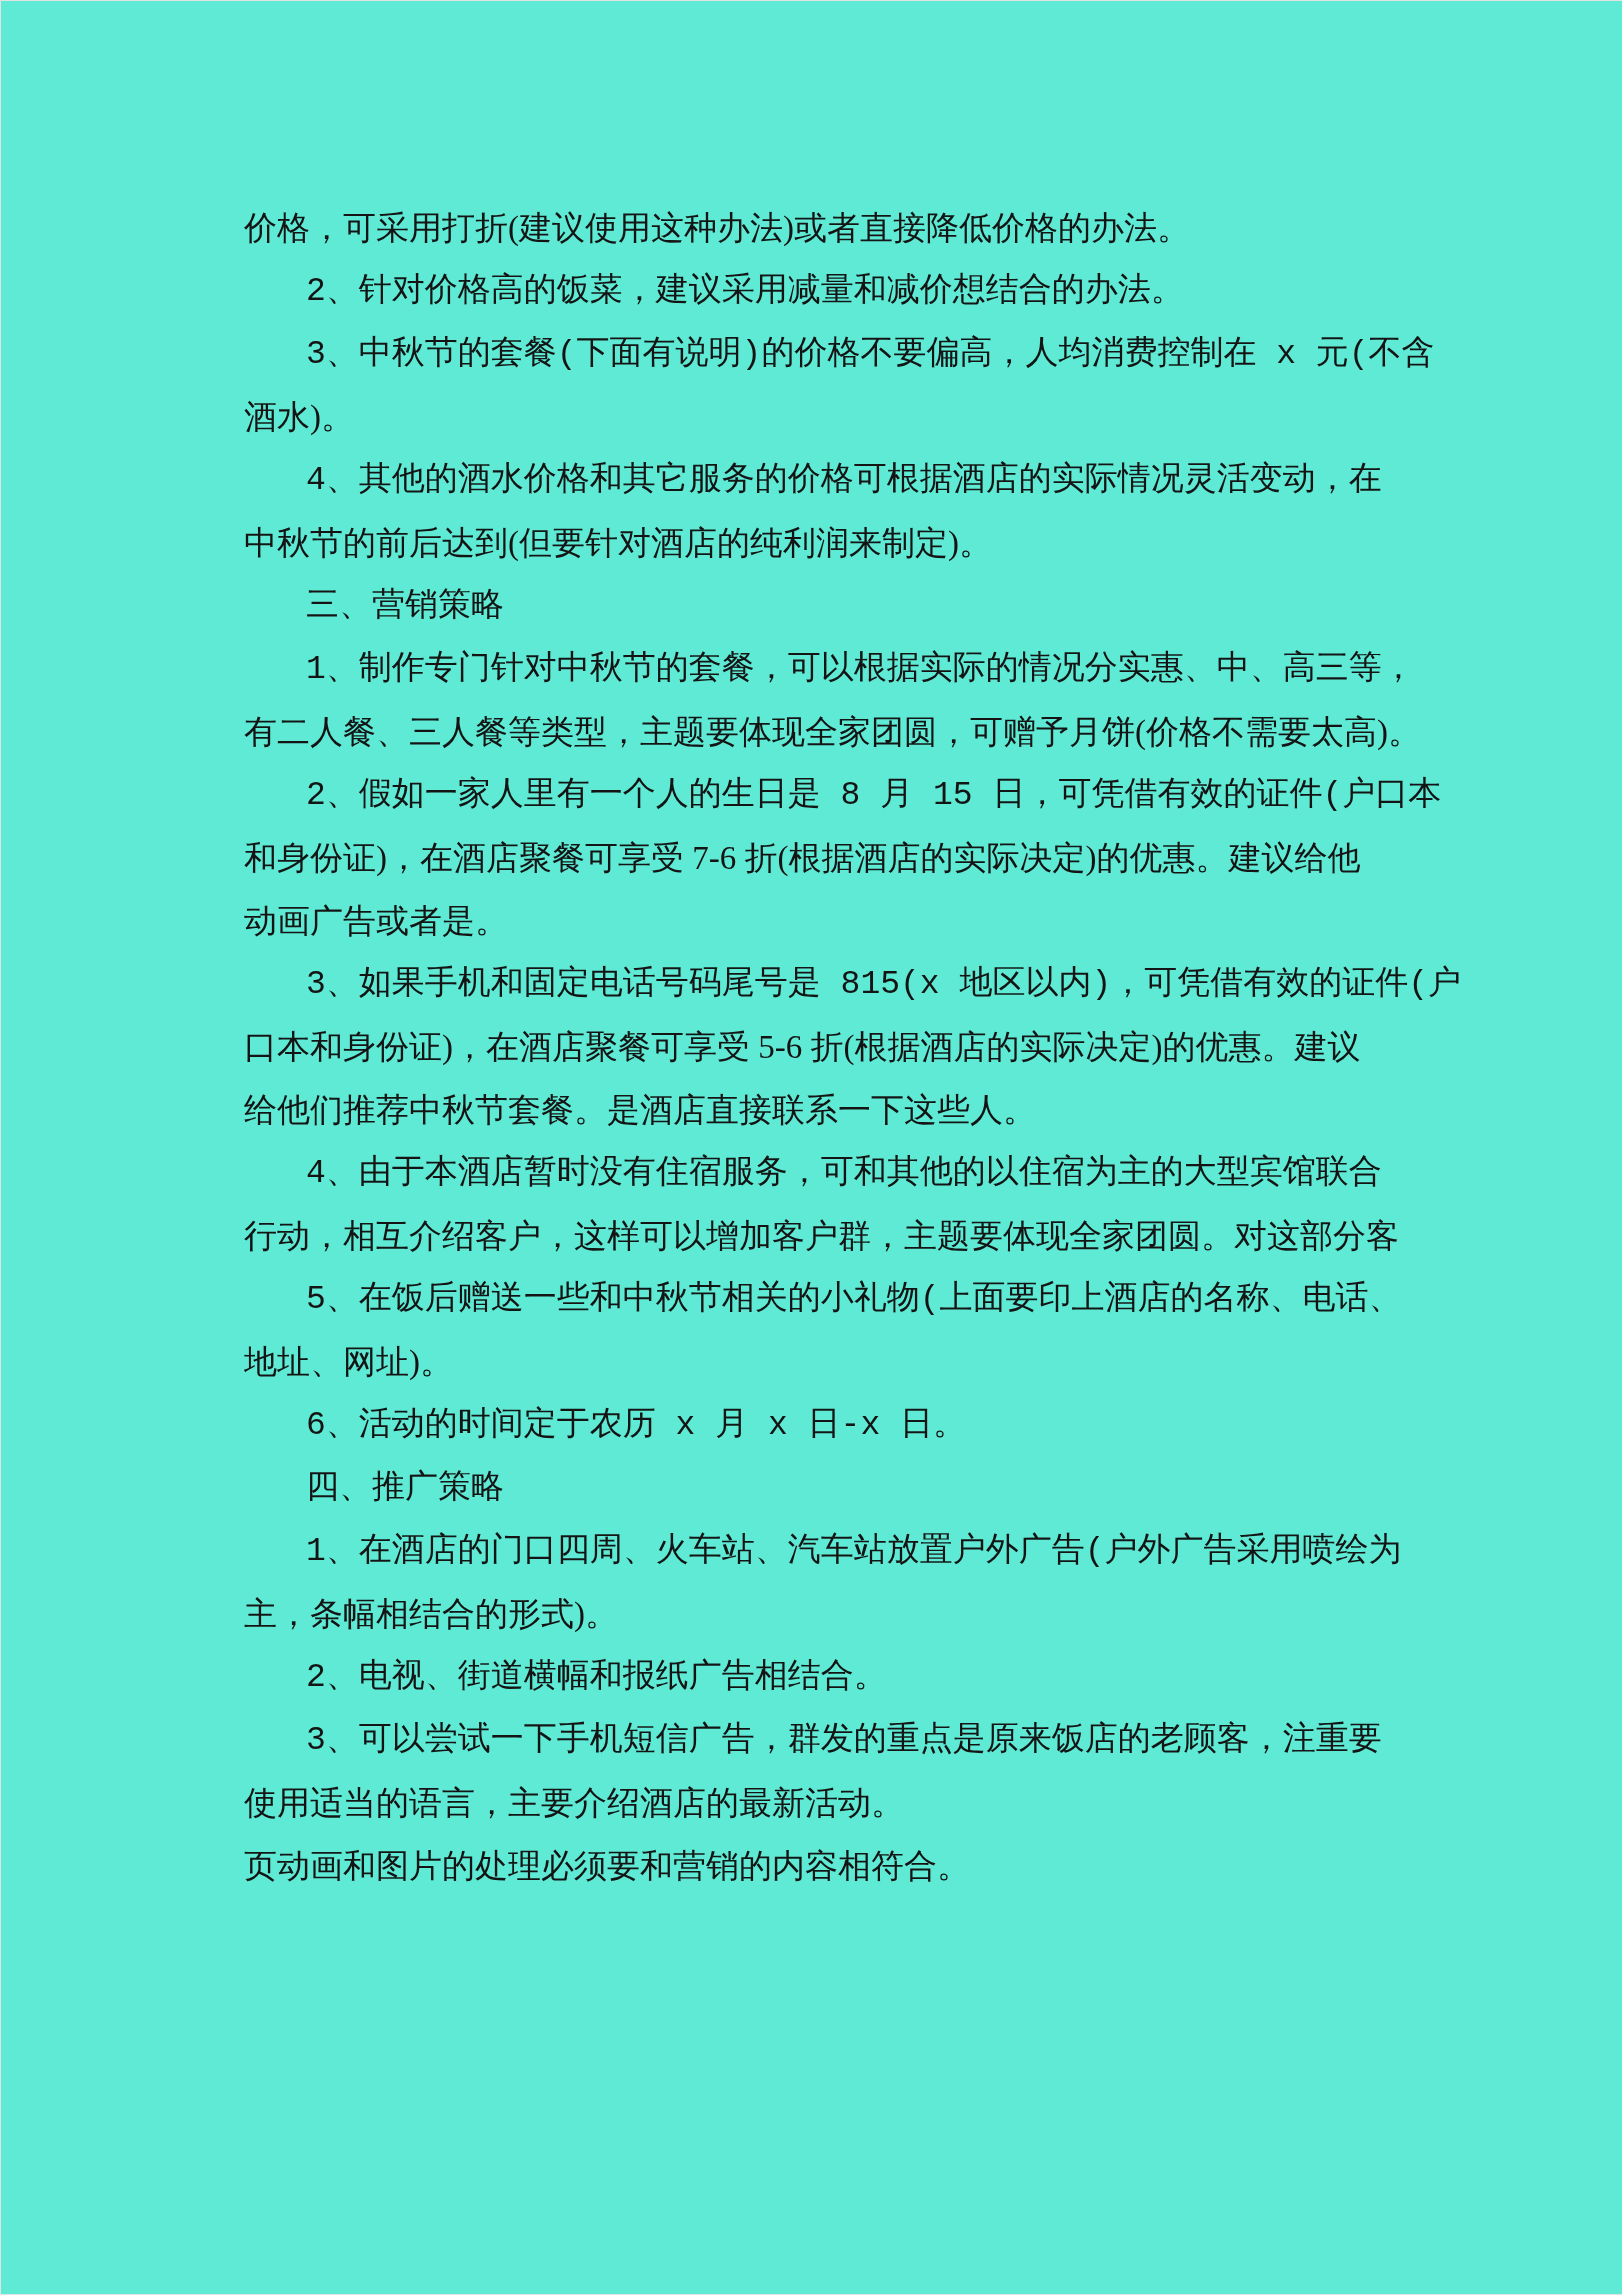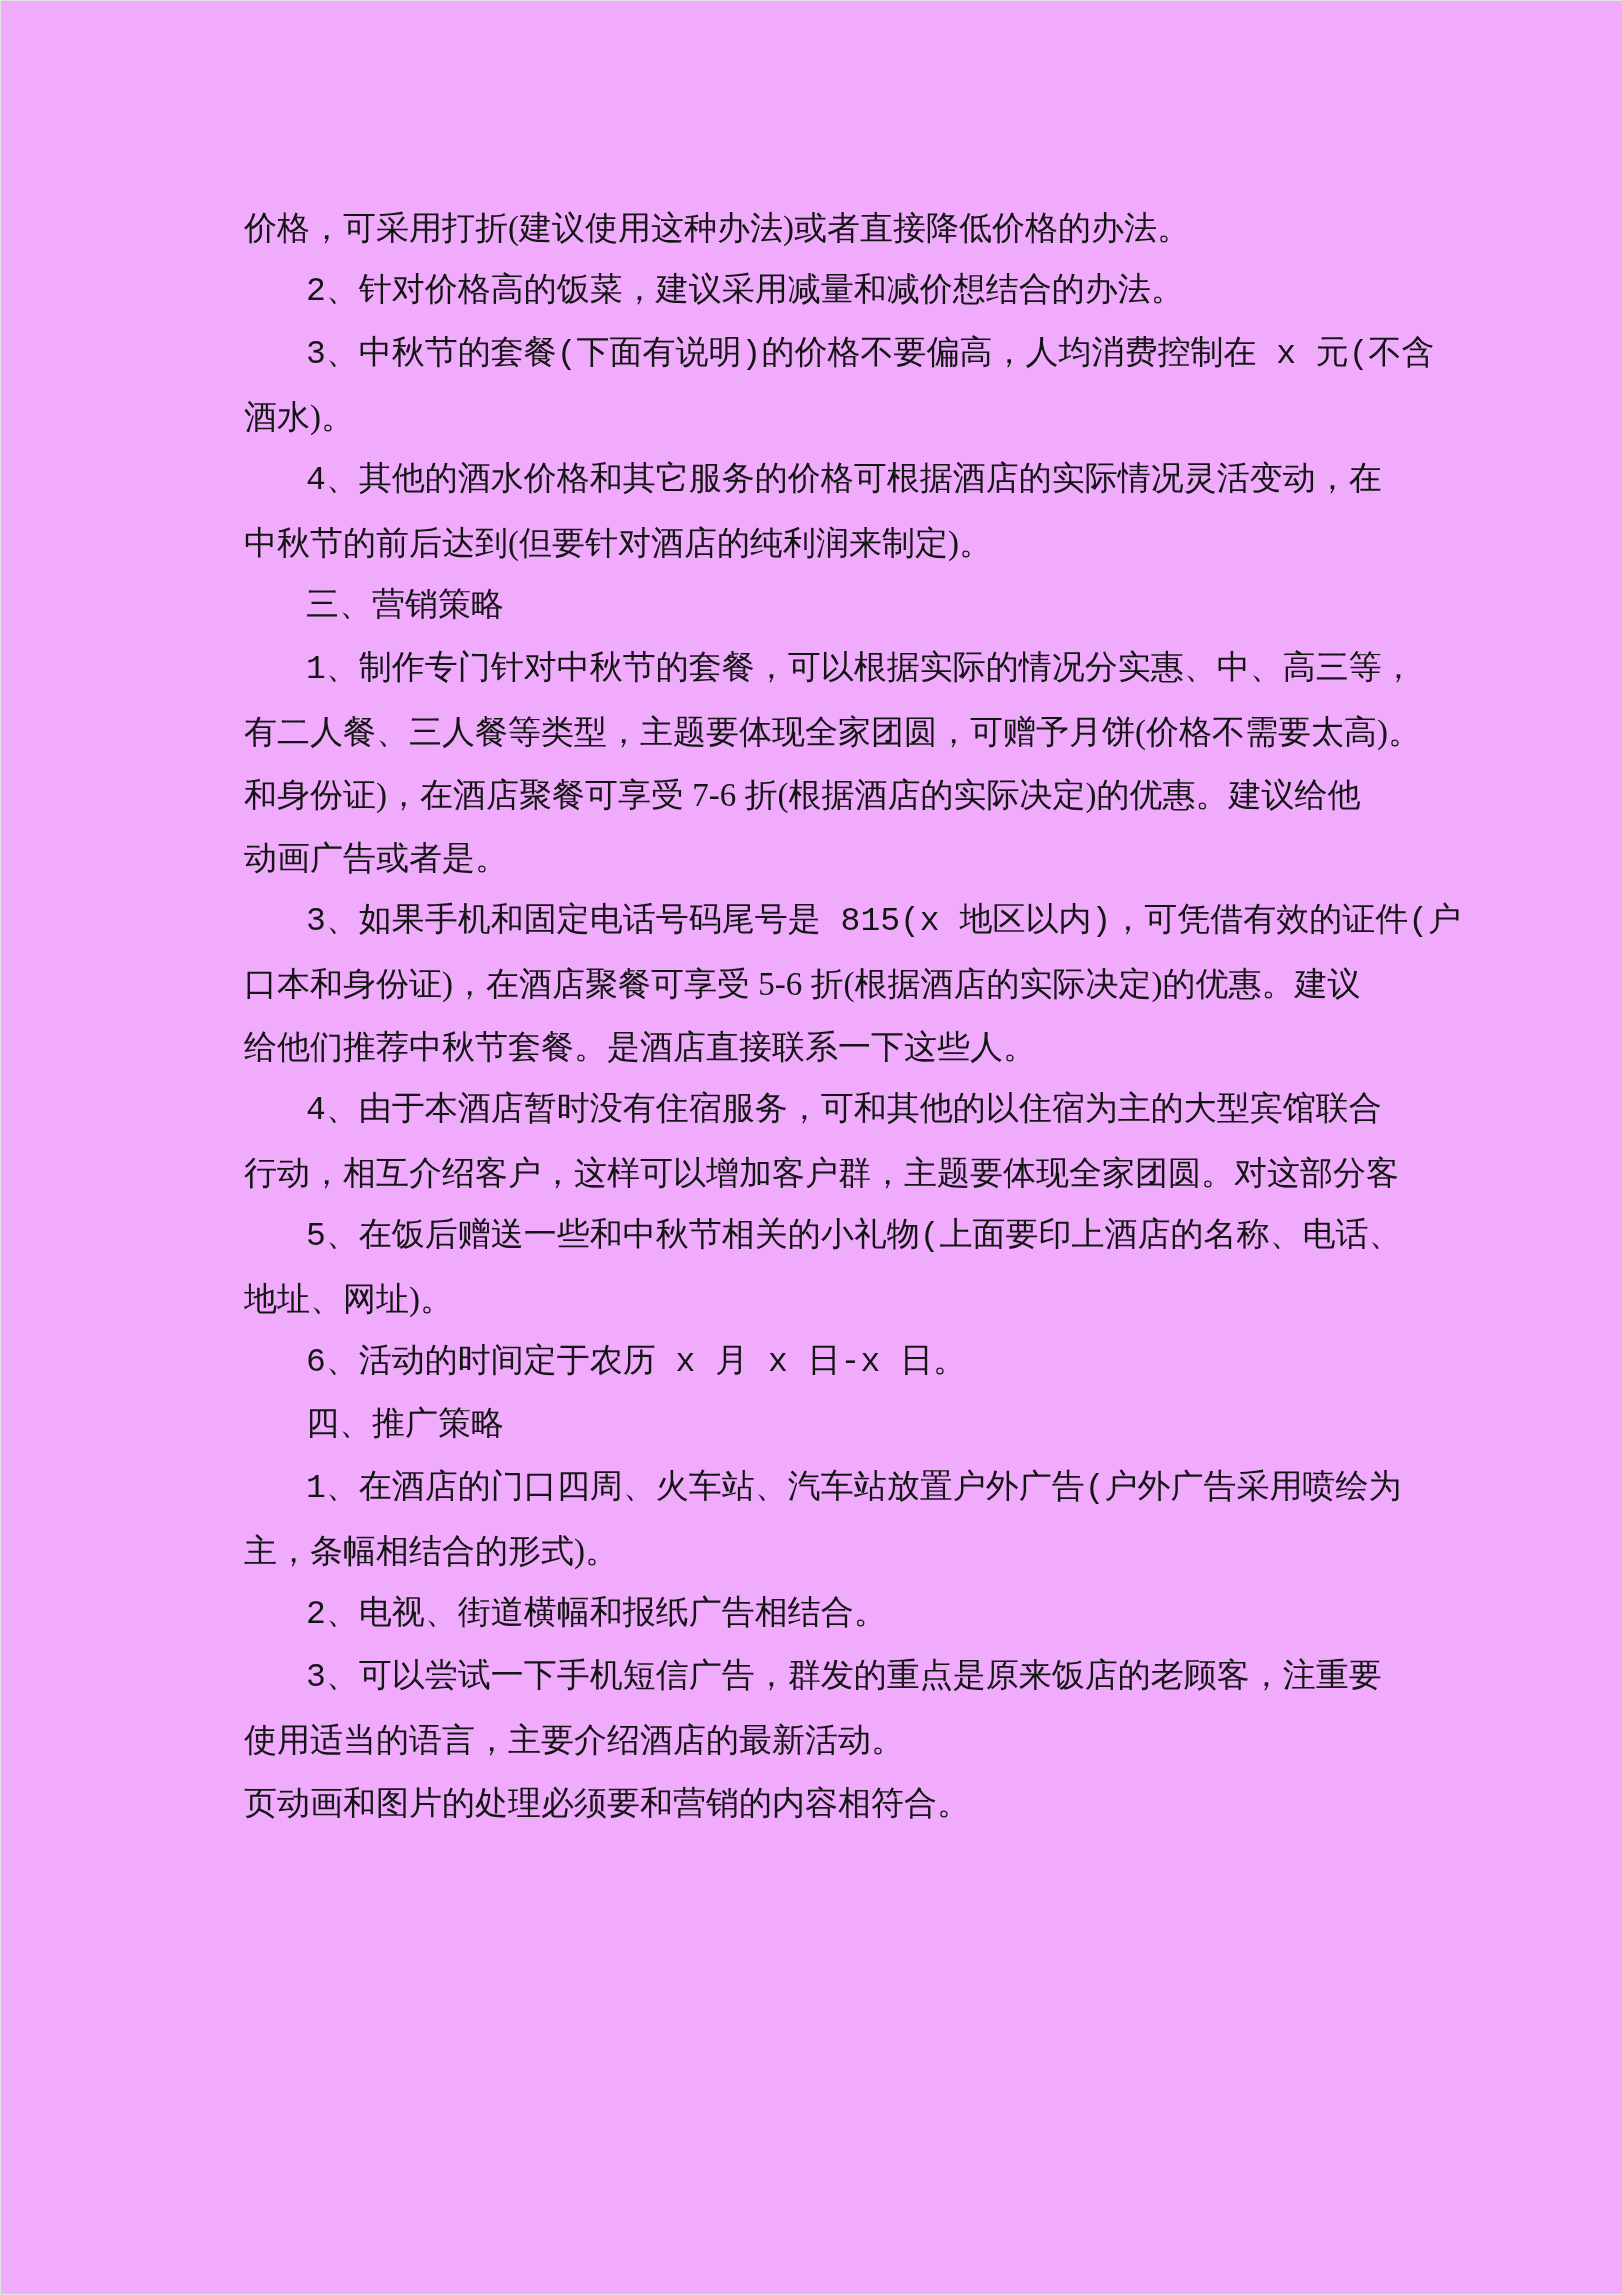--- a/index.html
+++ b/index.html
@@ -4,21 +4,21 @@
 <style>
   html, body {
     margin: 0;
     padding: 0;
     background: #ffffff;
   }
   .page {
     position: relative;
     width: 1623px;
     height: 2295px;
-    background: #f0abfc;
+    background: #5eead4;
     box-sizing: border-box;
     border: 1.3px solid #e2e2e2;
     overflow: hidden;
   }
   .text-block {
     position: absolute;
     left: 243px;
     top: 196px;
     width: 1178px;
   }
@@ -42,20 +42,21 @@
   <div class="text-block" id="lines-container">
       <div class="line">价格，可采用打折(建议使用这种办法)或者直接降低价格的办法。</div>
       <div class="line indent">2、针对价格高的饭菜，建议采用减量和减价想结合的办法。</div>
       <div class="line indent">3、中秋节的套餐(下面有说明)的价格不要偏高，人均消费控制在 x 元(不含</div>
       <div class="line">酒水)。</div>
       <div class="line indent">4、其他的酒水价格和其它服务的价格可根据酒店的实际情况灵活变动，在</div>
       <div class="line">中秋节的前后达到(但要针对酒店的纯利润来制定)。</div>
       <div class="line indent">三、营销策略</div>
       <div class="line indent">1、制作专门针对中秋节的套餐，可以根据实际的情况分实惠、中、高三等，</div>
       <div class="line">有二人餐、三人餐等类型，主题要体现全家团圆，可赠予月饼(价格不需要太高)。</div>
+      <div class="line indent">2、假如一家人里有一个人的生日是 8 月 15 日，可凭借有效的证件(户口本</div>
       <div class="line">和身份证)，在酒店聚餐可享受 7-6 折(根据酒店的实际决定)的优惠。建议给他</div>
       <div class="line">动画广告或者是。</div>
       <div class="line indent">3、如果手机和固定电话号码尾号是 815(x 地区以内)，可凭借有效的证件(户</div>
       <div class="line">口本和身份证)，在酒店聚餐可享受 5-6 折(根据酒店的实际决定)的优惠。建议</div>
       <div class="line">给他们推荐中秋节套餐。是酒店直接联系一下这些人。</div>
       <div class="line indent">4、由于本酒店暂时没有住宿服务，可和其他的以住宿为主的大型宾馆联合</div>
       <div class="line">行动，相互介绍客户，这样可以增加客户群，主题要体现全家团圆。对这部分客</div>
       <div class="line indent">5、在饭后赠送一些和中秋节相关的小礼物(上面要印上酒店的名称、电话、</div>
       <div class="line">地址、网址)。</div>
       <div class="line indent">6、活动的时间定于农历 x 月 x 日-x 日。</div>

